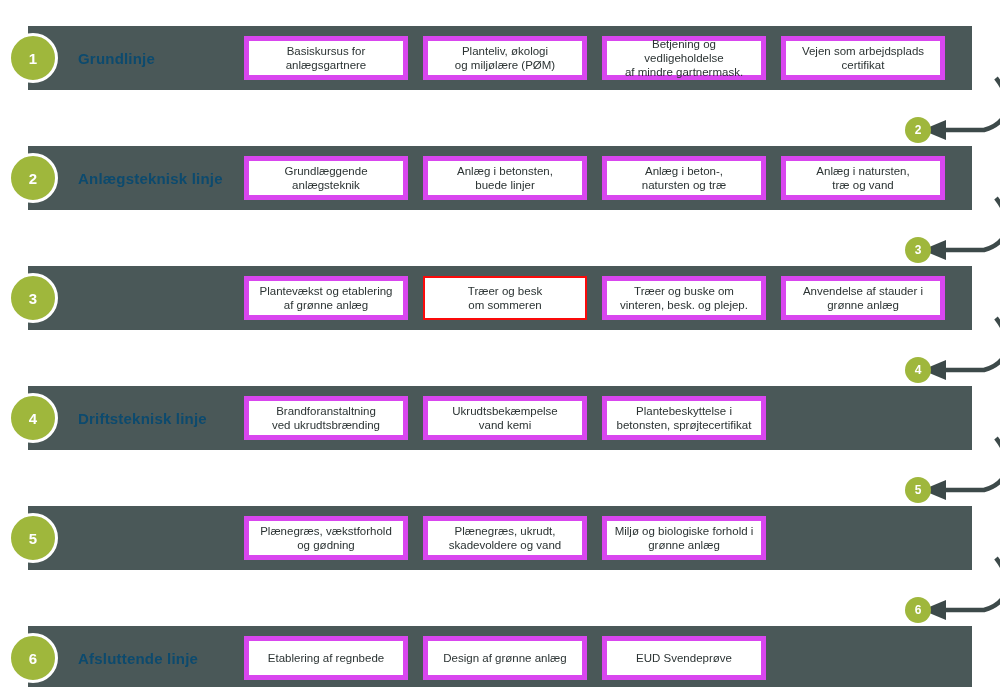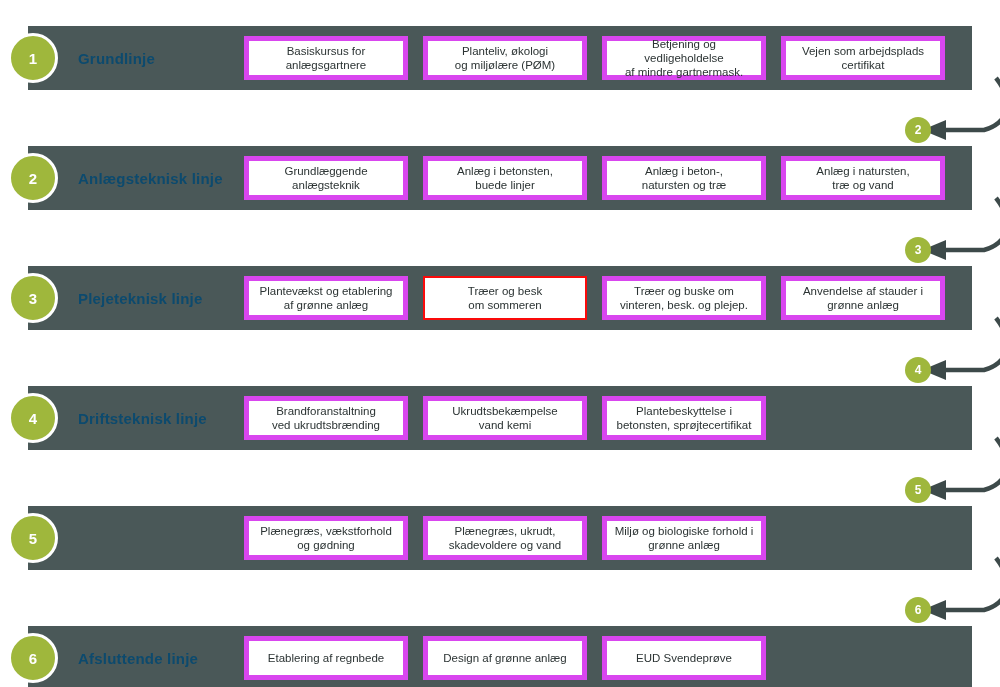--- a/index.html
+++ b/index.html
@@ -167,21 +167,20 @@
 buede linjer</div>
         <div class="card">Anlæg i beton-,
 natursten og træ</div>
         <div class="card">Anlæg i natursten,
 træ og vand</div>
       </div>
     </div>
     <div class="row" style="top: 266px;">
       <div class="bar"></div>
       <div class="badge">3</div>
-      <div class="row-title">Plejeteknisk linje</div>
       <div class="cards">
         <div class="card">Plantevækst og etablering
 af grønne anlæg</div>
         <div class="card highlight">Træer og besk
 om sommeren</div>
         <div class="card">Træer og buske om
 vinteren, besk. og plejep.</div>
         <div class="card">Anvendelse af stauder i
 grønne anlæg</div>
       </div>

